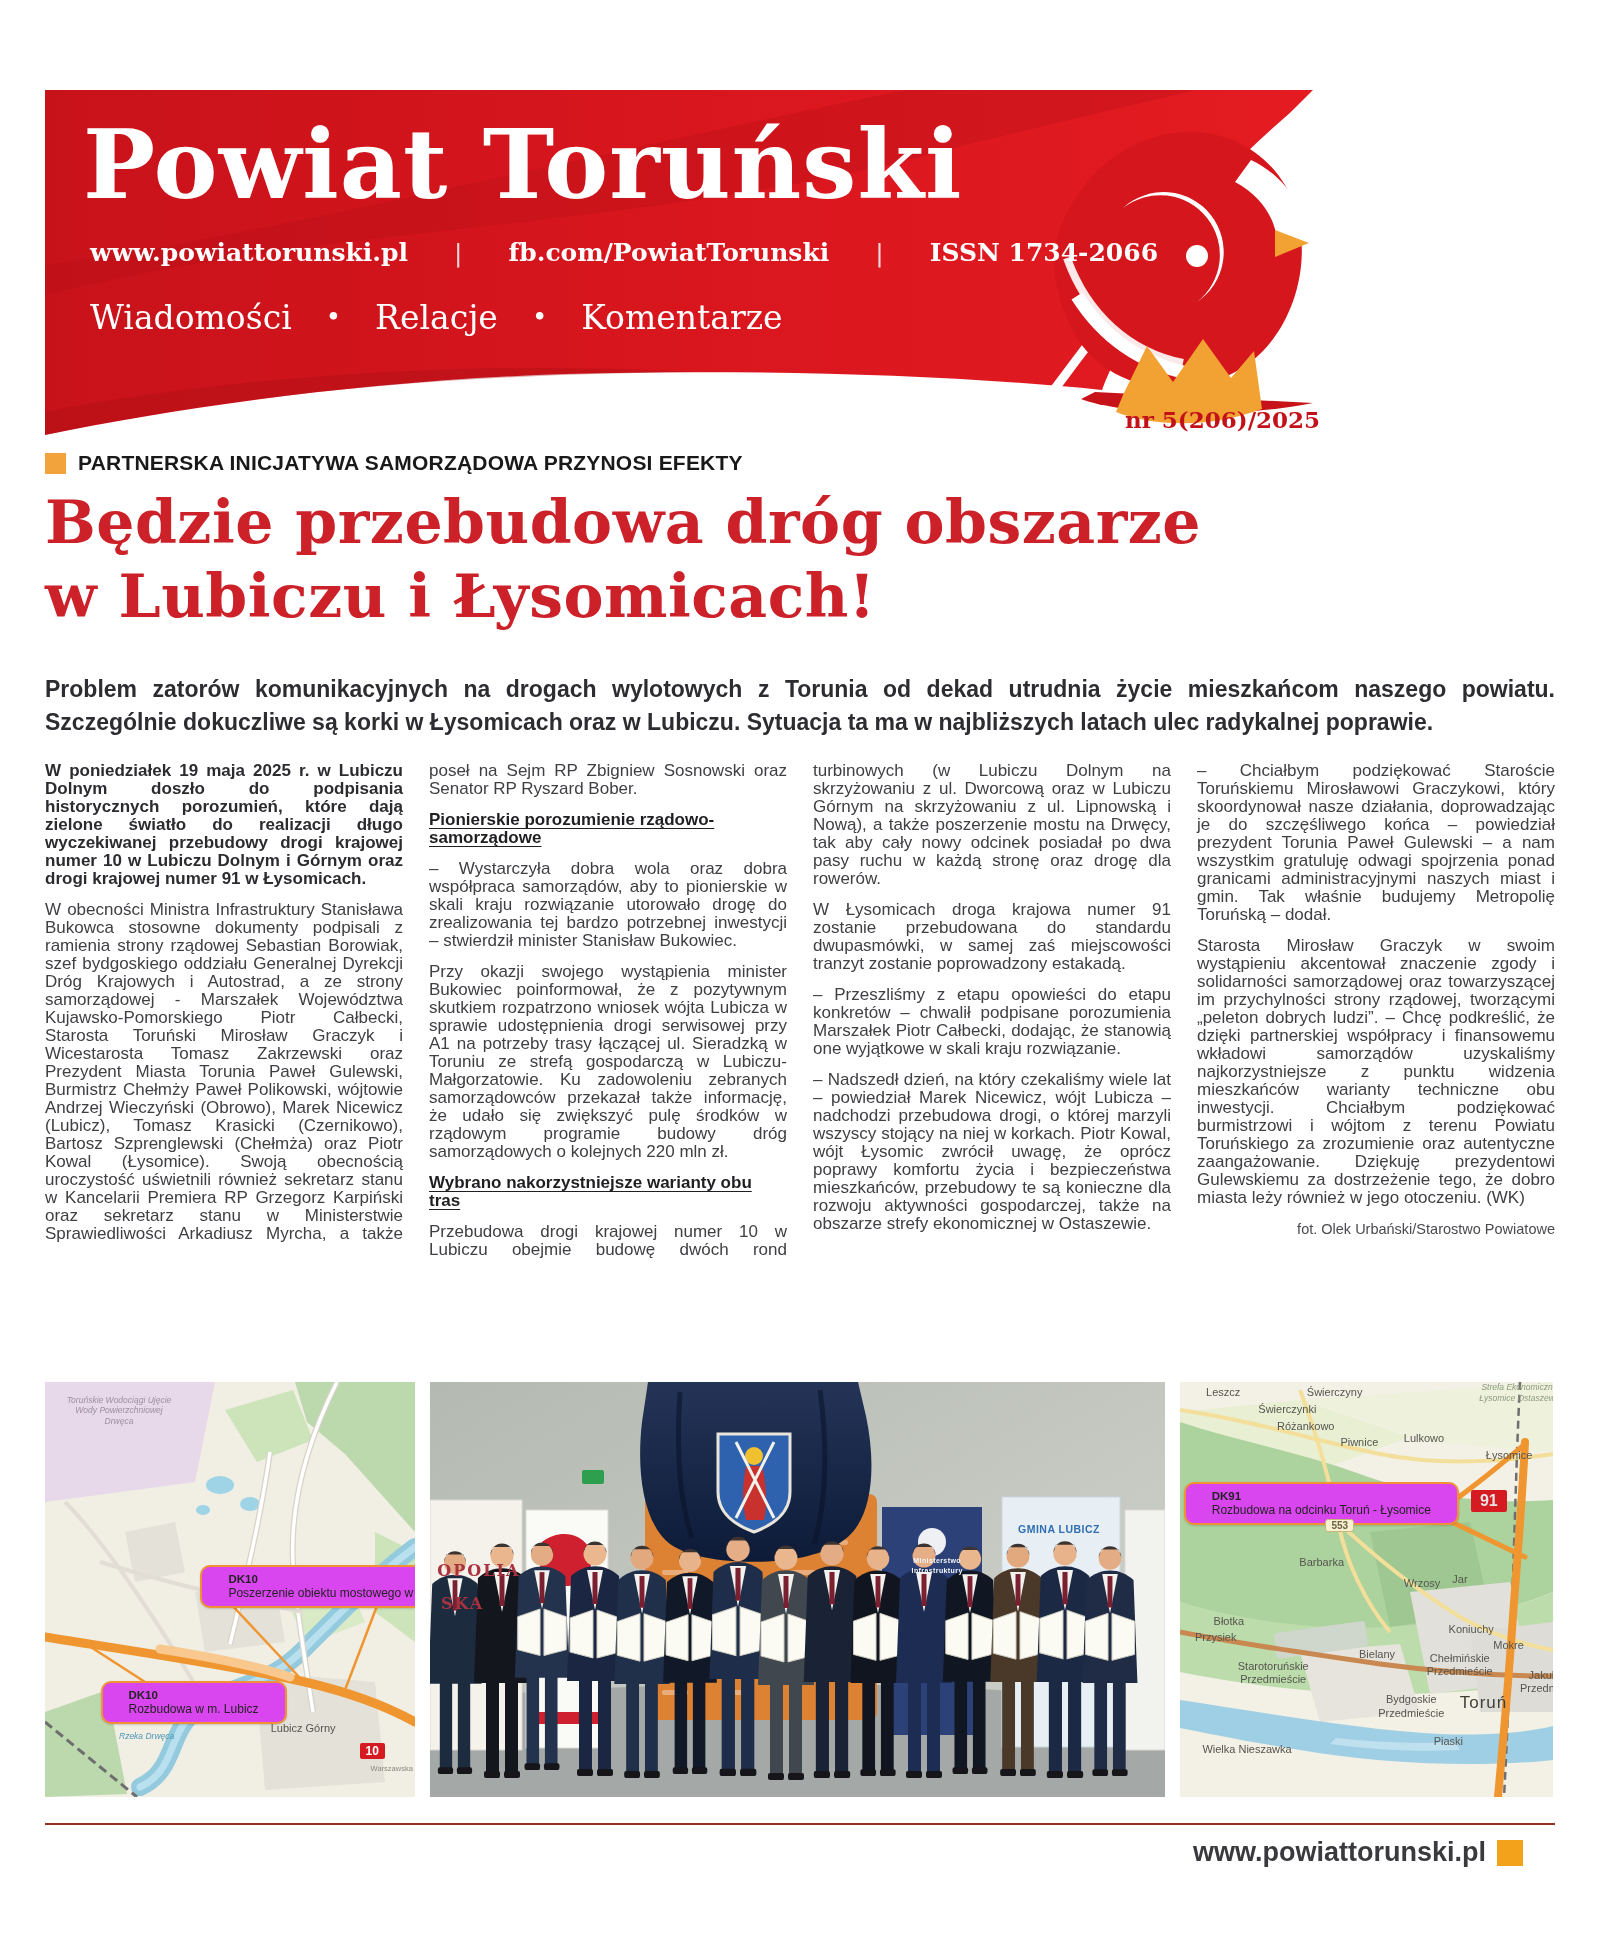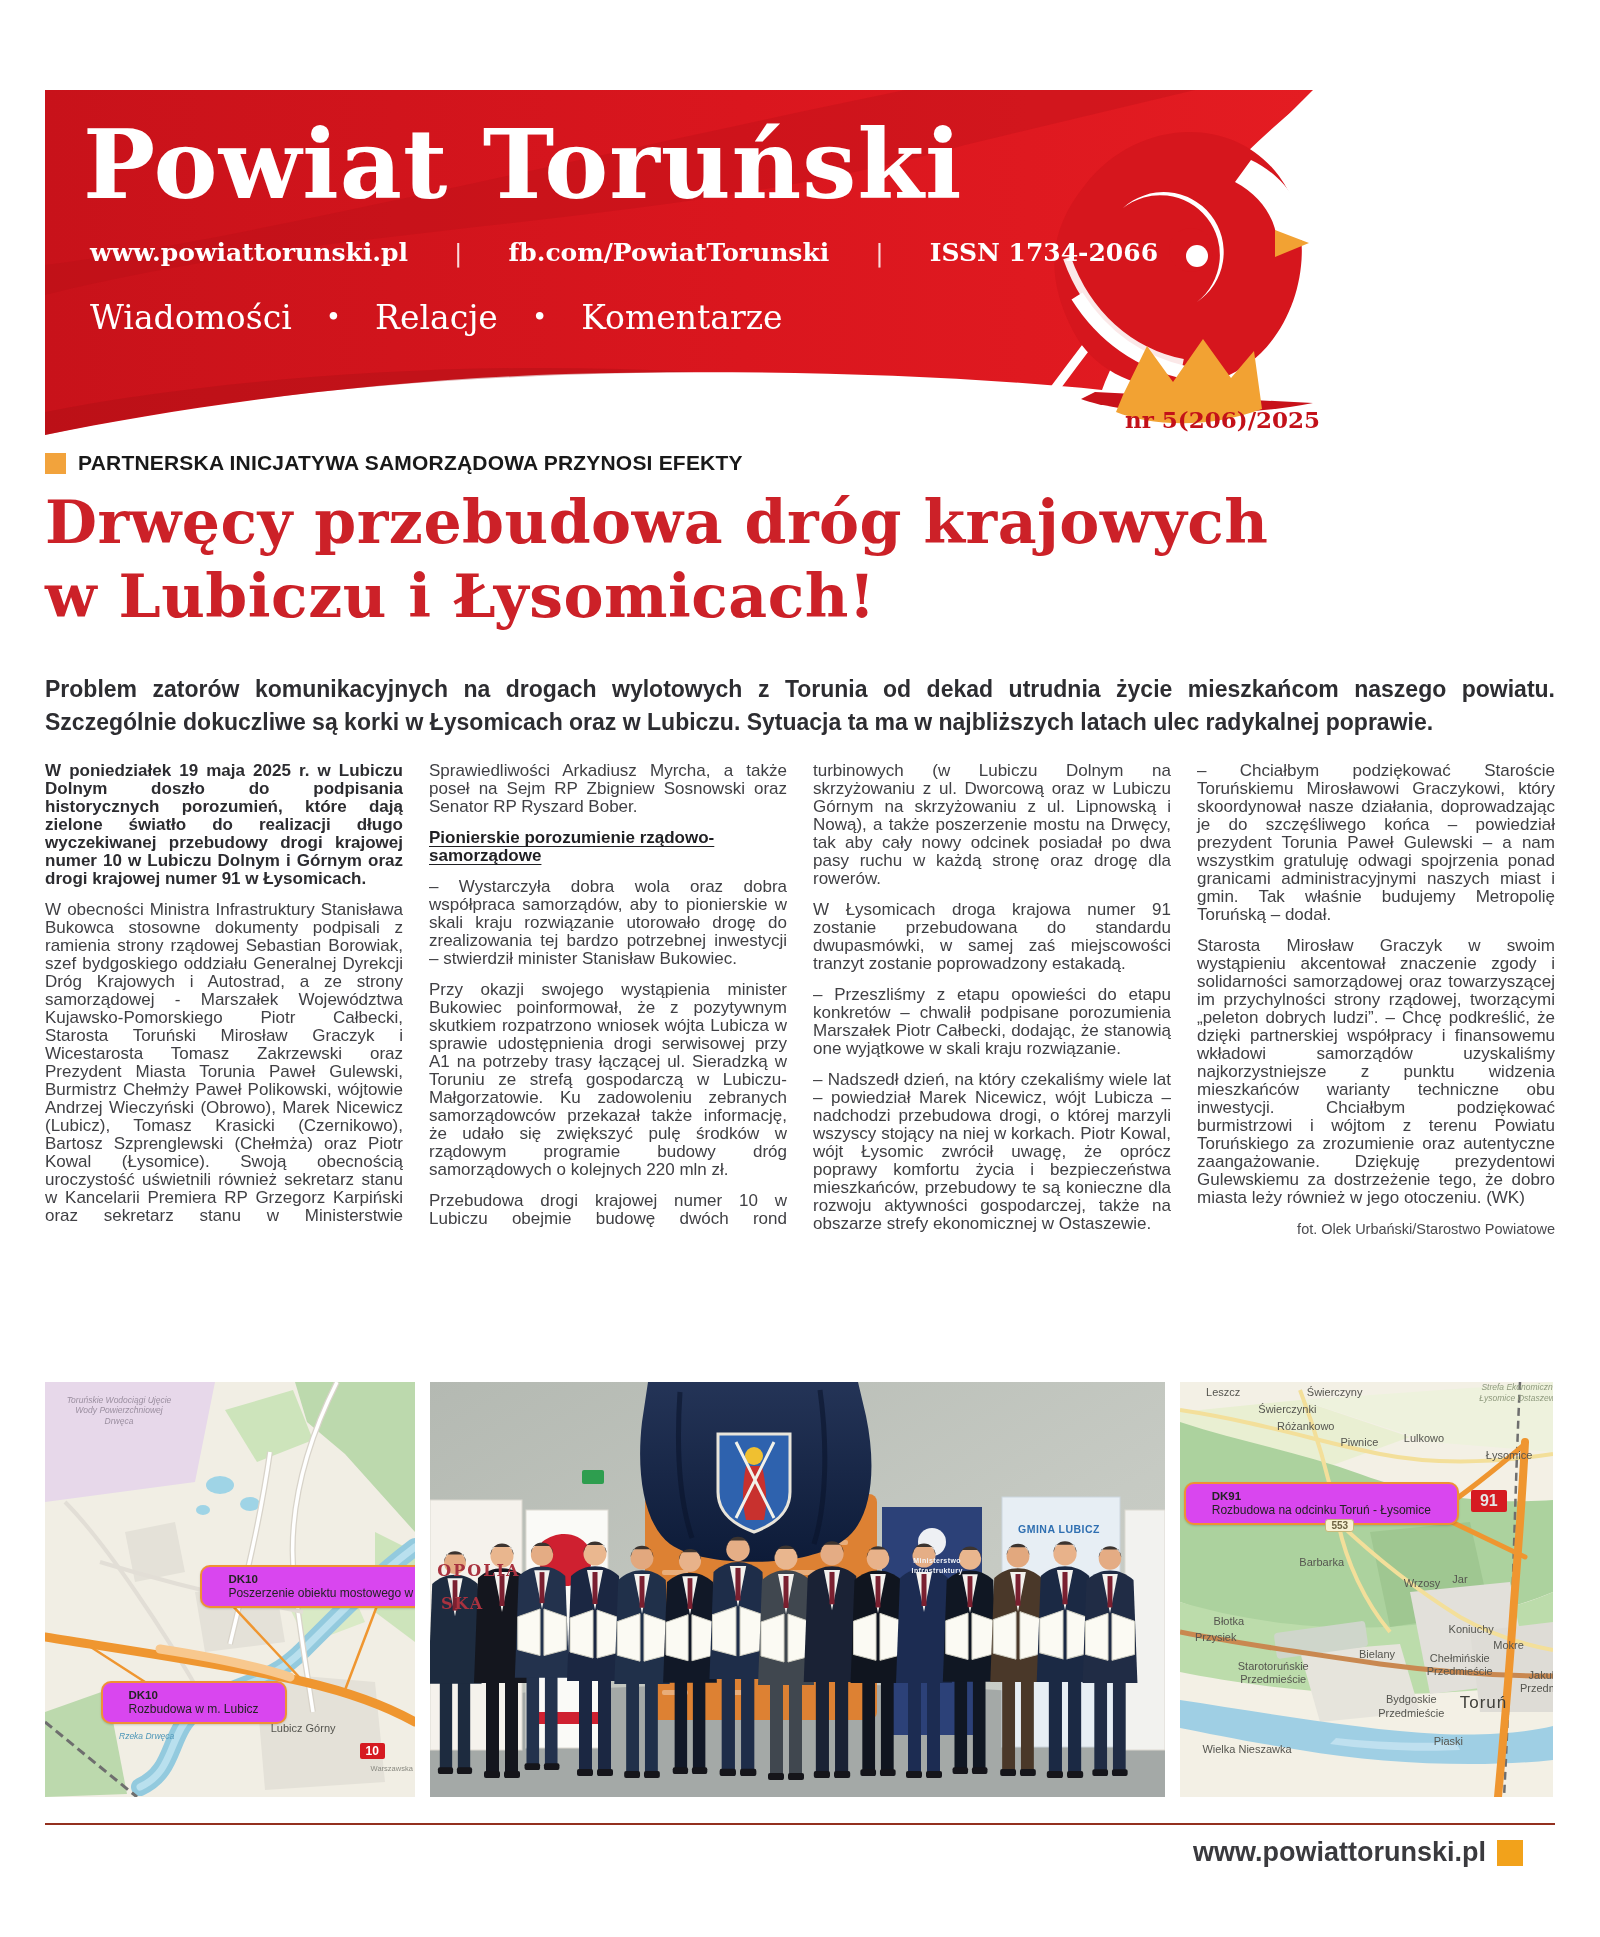--- a/index.html
+++ b/index.html
@@ -127,33 +127,34 @@
       </div>
       <div class="issue-no">nr 5(206)/2025</div>
     </header>
 
     <div class="kicker">
       <span class="kicker-square"></span>
       <span class="kicker-text">PARTNERSKA INICJATYWA SAMORZĄDOWA PRZYNOSI EFEKTY</span>
     </div>
 
     <h1 class="headline">
-      <div>Drwęcy przebudowa dróg krajowych</div>
+      <div>Będzie przebudowa dróg obszarze</div>
       <div>w Lubiczu i Łysomicach!</div>
     </h1>
 
     <p class="lead">Problem zatorów komunikacyjnych na drogach wylotowych z Torunia od dekad utrudnia życie mieszkańcom naszego powiatu. Szczególnie dokuczliwe są korki w Łysomicach oraz w Lubiczu. Sytuacja ta ma w najbliższych latach ulec radykalnej poprawie.</p>
 
     <div class="article-cols">
 
     <p class="article-p p-bold">W poniedziałek 19 maja 2025 r. w Lubiczu Dolnym doszło do podpisania historycznych porozumień, które dają zielone światło do realizacji długo wyczekiwanej przebudowy drogi krajowej numer 10 w Lubiczu Dolnym i Górnym oraz drogi krajowej numer 91 w Łysomicach.</p>
         <p class="article-p">W obecności Ministra Infrastruktury Stanisława Bukowca stosowne dokumenty podpisali z ramienia strony rządowej Sebastian Borowiak, szef bydgoskiego oddziału Generalnej Dyrekcji Dróg Krajowych i Autostrad, a ze strony samorządowej - Marszałek Województwa Kujawsko-Pomorskiego Piotr Całbecki, Starosta Toruński Mirosław Graczyk i Wicestarosta Tomasz Zakrzewski oraz Prezydent Miasta Torunia Paweł Gulewski, Burmistrz Chełmży Paweł Polikowski, wójtowie Andrzej Wieczyński (Obrowo), Marek Nicewicz (Lubicz), Tomasz Krasicki (Czernikowo), Bartosz Szprenglewski (Chełmża) oraz Piotr Kowal (Łysomice). Swoją obecnością uroczystość uświetnili również sekretarz stanu w Kancelarii Premiera RP Grzegorz Karpiński oraz sekretarz stanu w Ministerstwie Sprawiedliwości Arkadiusz Myrcha, a także poseł na Sejm RP Zbigniew Sosnowski oraz Senator RP Ryszard Bober.</p>
         <p class="article-p p-sub">Pionierskie porozumienie rządowo-samorządowe</p>
         <p class="article-p">– Wystarczyła dobra wola oraz dobra współpraca samorządów, aby to pionierskie w skali kraju rozwiązanie utorowało drogę do zrealizowania tej bardzo potrzebnej inwestycji – stwierdził minister Stanisław Bukowiec.</p>
         <p class="article-p">Przy okazji swojego wystąpienia minister Bukowiec poinformował, że z pozytywnym skutkiem rozpatrzono wniosek wójta Lubicza w sprawie udostępnienia drogi serwisowej przy A1 na potrzeby trasy łączącej ul. Sieradzką w Toruniu ze strefą gospodarczą w Lubiczu-Małgorzatowie. Ku zadowoleniu zebranych samorządowców przekazał także informację, że udało się zwiększyć pulę środków w rządowym programie budowy dróg samorządowych o kolejnych 220 mln zł.</p>
+        <p class="article-p p-sub">Wybrano nakorzystniejsze warianty obu tras</p>
         <p class="article-p">Przebudowa drogi krajowej numer 10 w Lubiczu obejmie budowę dwóch rond turbinowych (w Lubiczu Dolnym na skrzyżowaniu z ul. Dworcową oraz w Lubiczu Górnym na skrzyżowaniu z ul. Lipnowską i Nową), a także poszerzenie mostu na Drwęcy, tak aby cały nowy odcinek posiadał po dwa pasy ruchu w każdą stronę oraz drogę dla rowerów.</p>
         <p class="article-p">W Łysomicach droga krajowa numer 91 zostanie przebudowana do standardu dwupasmówki, w samej zaś miejscowości tranzyt zostanie poprowadzony estakadą.</p>
         <p class="article-p">– Przeszliśmy z etapu opowieści do etapu konkretów – chwalił podpisane porozumienia Marszałek Piotr Całbecki, dodając, że stanowią one wyjątkowe w skali kraju rozwiązanie.</p>
         <p class="article-p">– Nadszedł dzień, na który czekaliśmy wiele lat – powiedział Marek Nicewicz, wójt Lubicza – nadchodzi przebudowa drogi, o której marzyli wszyscy stojący na niej w korkach. Piotr Kowal, wójt Łysomic zwrócił uwagę, że oprócz poprawy komfortu życia i bezpieczeństwa mieszkańców, przebudowy te są konieczne dla rozwoju aktywności gospodarczej, także na obszarze strefy ekonomicznej w Ostaszewie.</p>
         <p class="article-p">– Chciałbym podziękować Staroście Toruńskiemu Mirosławowi Graczykowi, który skoordynował nasze działania, doprowadzając je do szczęśliwego końca – powiedział prezydent Torunia Paweł Gulewski – a nam wszystkim gratuluję odwagi spojrzenia ponad granicami administracyjnymi naszych miast i gmin. Tak właśnie budujemy Metropolię Toruńską – dodał.</p>
         <p class="article-p">Starosta Mirosław Graczyk w swoim wystąpieniu akcentował znaczenie zgody i solidarności samorządowej oraz towarzyszącej im przychylności strony rządowej, tworzącymi „peleton dobrych ludzi”. – Chcę podkreślić, że dzięki partnerskiej współpracy i finansowemu wkładowi samorządów uzyskaliśmy najkorzystniejsze z punktu widzenia mieszkańców warianty techniczne obu inwestycji. Chciałbym podziękować burmistrzowi i wójtom z terenu Powiatu Toruńskiego za zrozumienie oraz autentyczne zaangażowanie. Dziękuję prezydentowi Gulewskiemu za dostrzeżenie tego, że dobro miasta leży również w jego otoczeniu. (WK)</p>
         <p class="article-p p-credit">fot. Olek Urbański/Starostwo Powiatowe</p>
       </div>
 
     <div class="figures">

